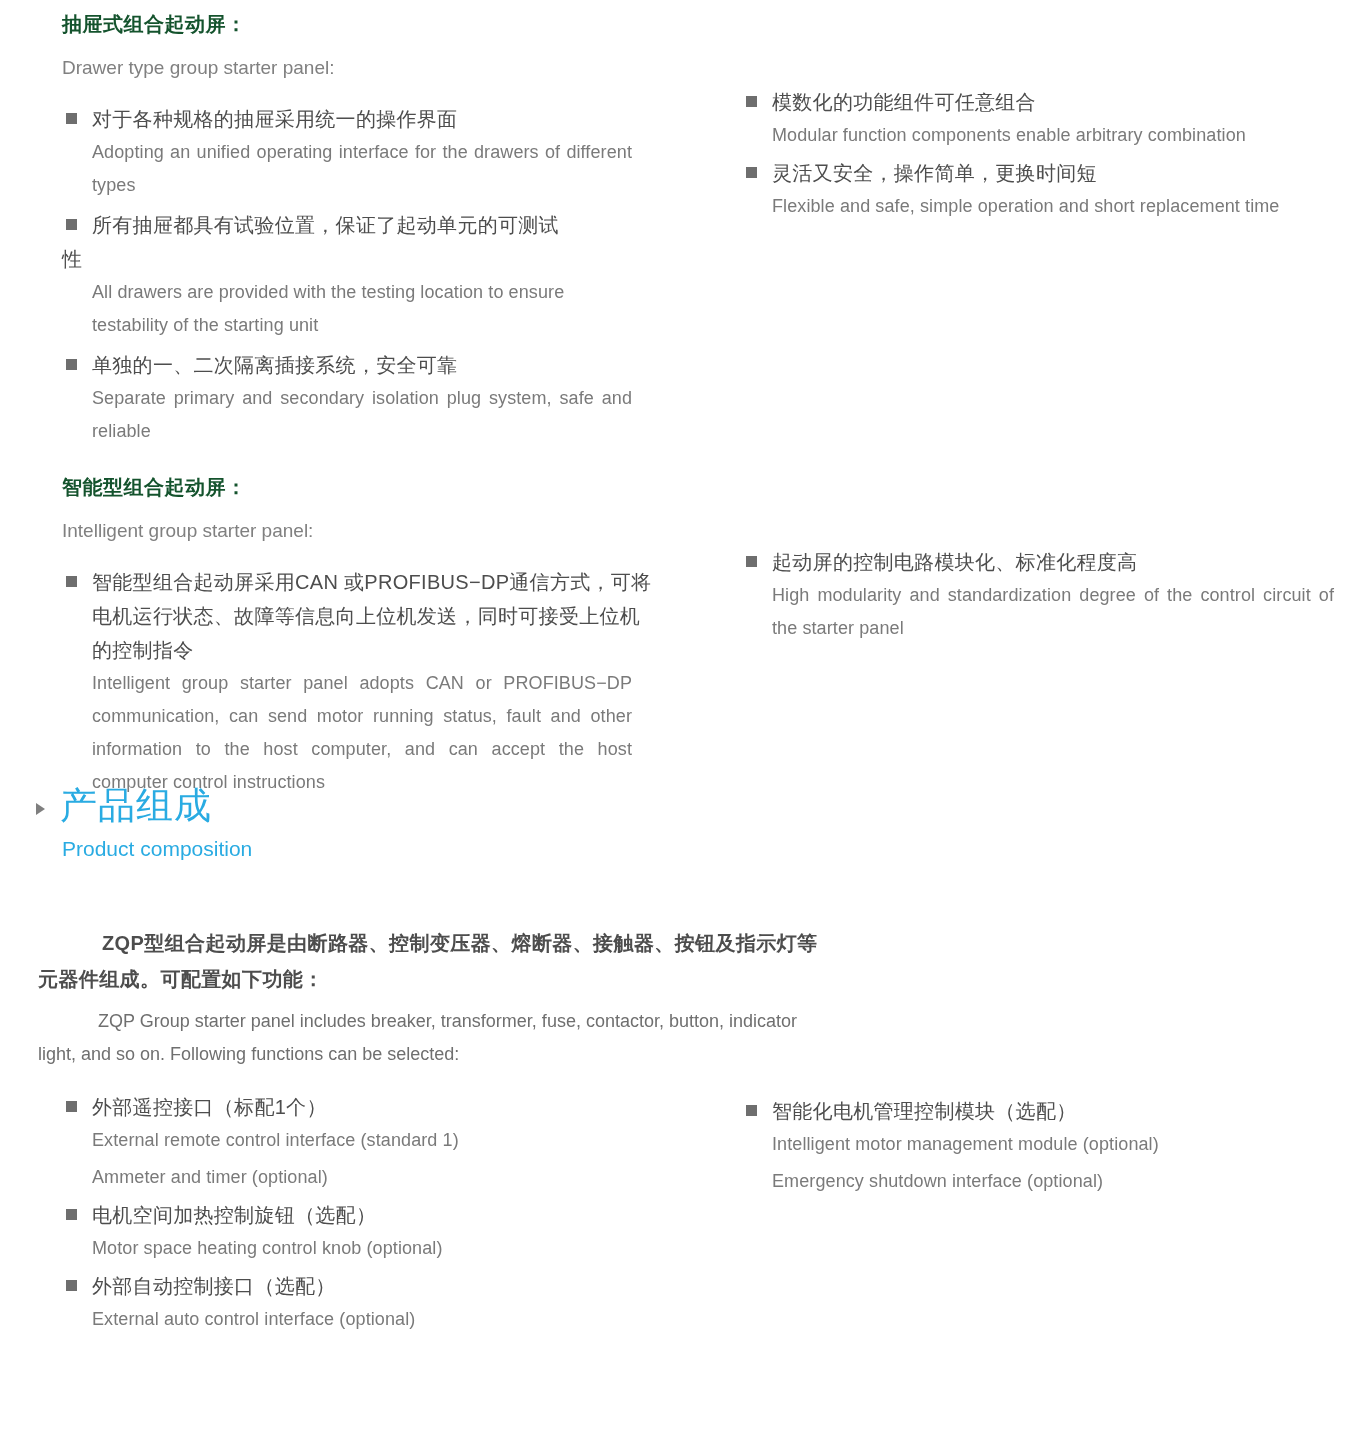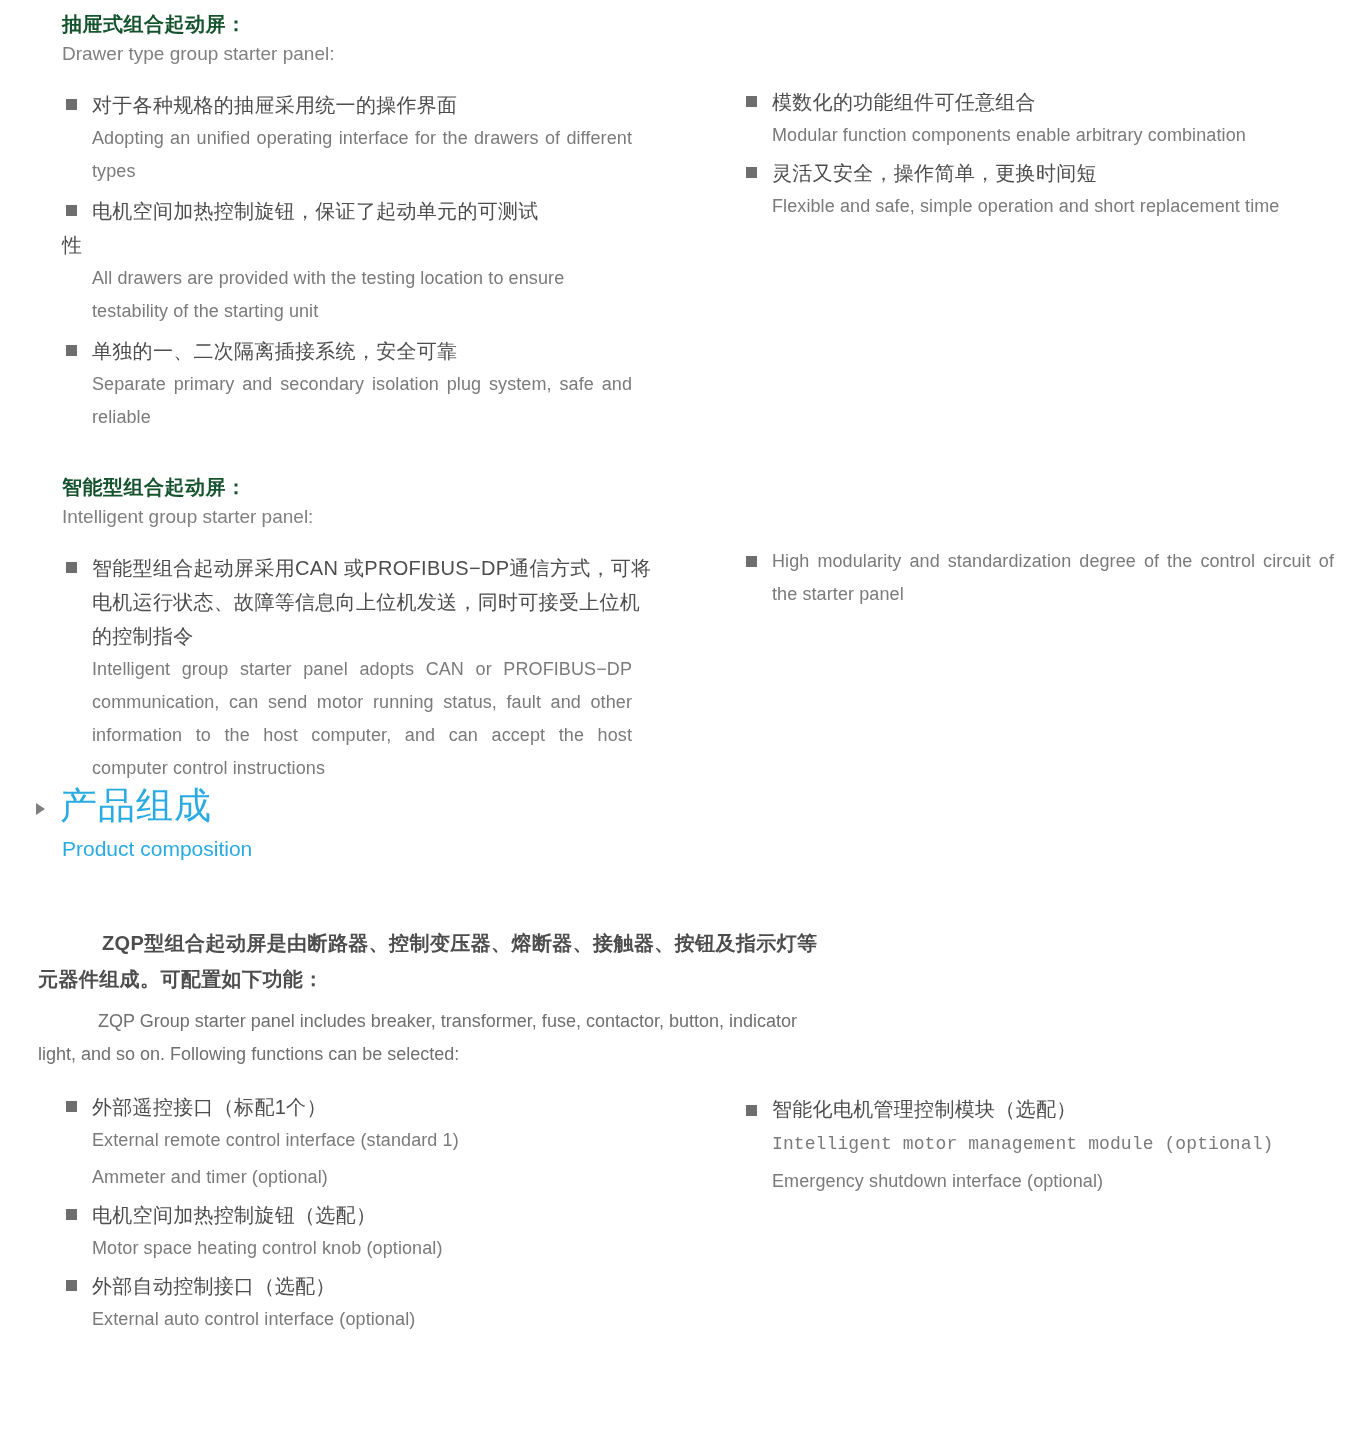--- a/index.html
+++ b/index.html
@@ -27,21 +27,21 @@
     font-size: 20px;
     font-weight: bold;
     color: #14532d;
     letter-spacing: 0.5px;
     line-height: 28px;
   }
   .sec-title-en {
     font-size: 19px;
     color: #808080;
     line-height: 28px;
-    margin-top: 2px;
+    margin-top: 16px;
   }
 
   .bullet-block {
     margin-top: 14px;
   }
   .bullet-cn {
     font-size: 20px;
     color: #4d4d4d;
     line-height: 34px;
     position: relative;
@@ -146,21 +146,21 @@
       <div class="bullet-cn">
         <span class="sq"></span>
         <span>对于各种规格的抽屉采用统一的操作界面</span>
       </div>
       <div class="bullet-en" style="width:540px;">Adopting an unified operating interface for the drawers of different types</div>
     </div>
 
     <div class="bullet-block" style="margin-top:6px;">
       <div class="bullet-cn wrap-out">
         <span class="sq"></span>
-        <span>电机空间加热控制旋钮，保证了起动单元的可测试</span>
+        <span>所有抽屉都具有试验位置，保证了起动单元的可测试</span>
         <span class="line2">性</span>
       </div>
       <div class="bullet-en nojust" style="width:545px;">All drawers are provided with the testing location to ensure testability of the starting unit</div>
     </div>
 
     <div class="bullet-block" style="margin-top:6px;">
       <div class="bullet-cn">
         <span class="sq"></span>
         <span>单独的一、二次隔离插接系统，安全可靠</span>
       </div>
@@ -196,20 +196,21 @@
         <span>智能型组合起动屏采用CAN 或PROFIBUS−DP通信方式，可将电机运行状态、故障等信息向上位机发送，同时可接受上位机的控制指令</span>
       </div>
       <div class="bullet-en" style="width:540px;">Intelligent group starter panel adopts CAN or PROFIBUS−DP communication, can send motor running status, fault and other information to the host computer, and can accept the host computer control instructions</div>
     </div>
   </div>
 
   <div class="col-right" style="top:545px;">
     <div class="bullet-block" style="margin-top:0;">
       <div class="bullet-cn">
         <span class="sq"></span>
+        <span>起动屏的控制电路模块化、标准化程度高</span>
       </div>
       <div class="bullet-en" style="width:562px;">High modularity and standardization degree of the control circuit of the starter panel</div>
     </div>
   </div>
 
   <div class="product-heading">
     <span class="arrow-icon"></span>
     <div class="product-title-cn">产品组成</div>
     <div class="product-title-en">Product composition</div>
   </div>
@@ -242,21 +243,21 @@
     <div class="bullet-block" style="margin-top:4px;">
       <div class="bullet-cn">
         <span class="sq"></span>
         <span>外部自动控制接口（选配）</span>
       </div>
       <div class="bullet-en nojust">External auto control interface (optional)</div>
     </div>
   </div>
 
   <div class="col-right" style="top:1090px;">
-    <div class="bullet-block" style="margin-top:4px;font-family:Liberation Mono, monospace;">
+    <div class="bullet-block" style="margin-top:4px;">
       <div class="bullet-cn">
         <span class="sq"></span>
         <span>智能化电机管理控制模块（选配）</span>
       </div>
       <div class="bullet-en nojust">Intelligent motor management module (optional)</div>
     </div>
     <div class="bullet-block" style="margin-top:4px;">
       <div class="bullet-en nojust">Emergency shutdown interface (optional)</div>
     </div>
   </div>

